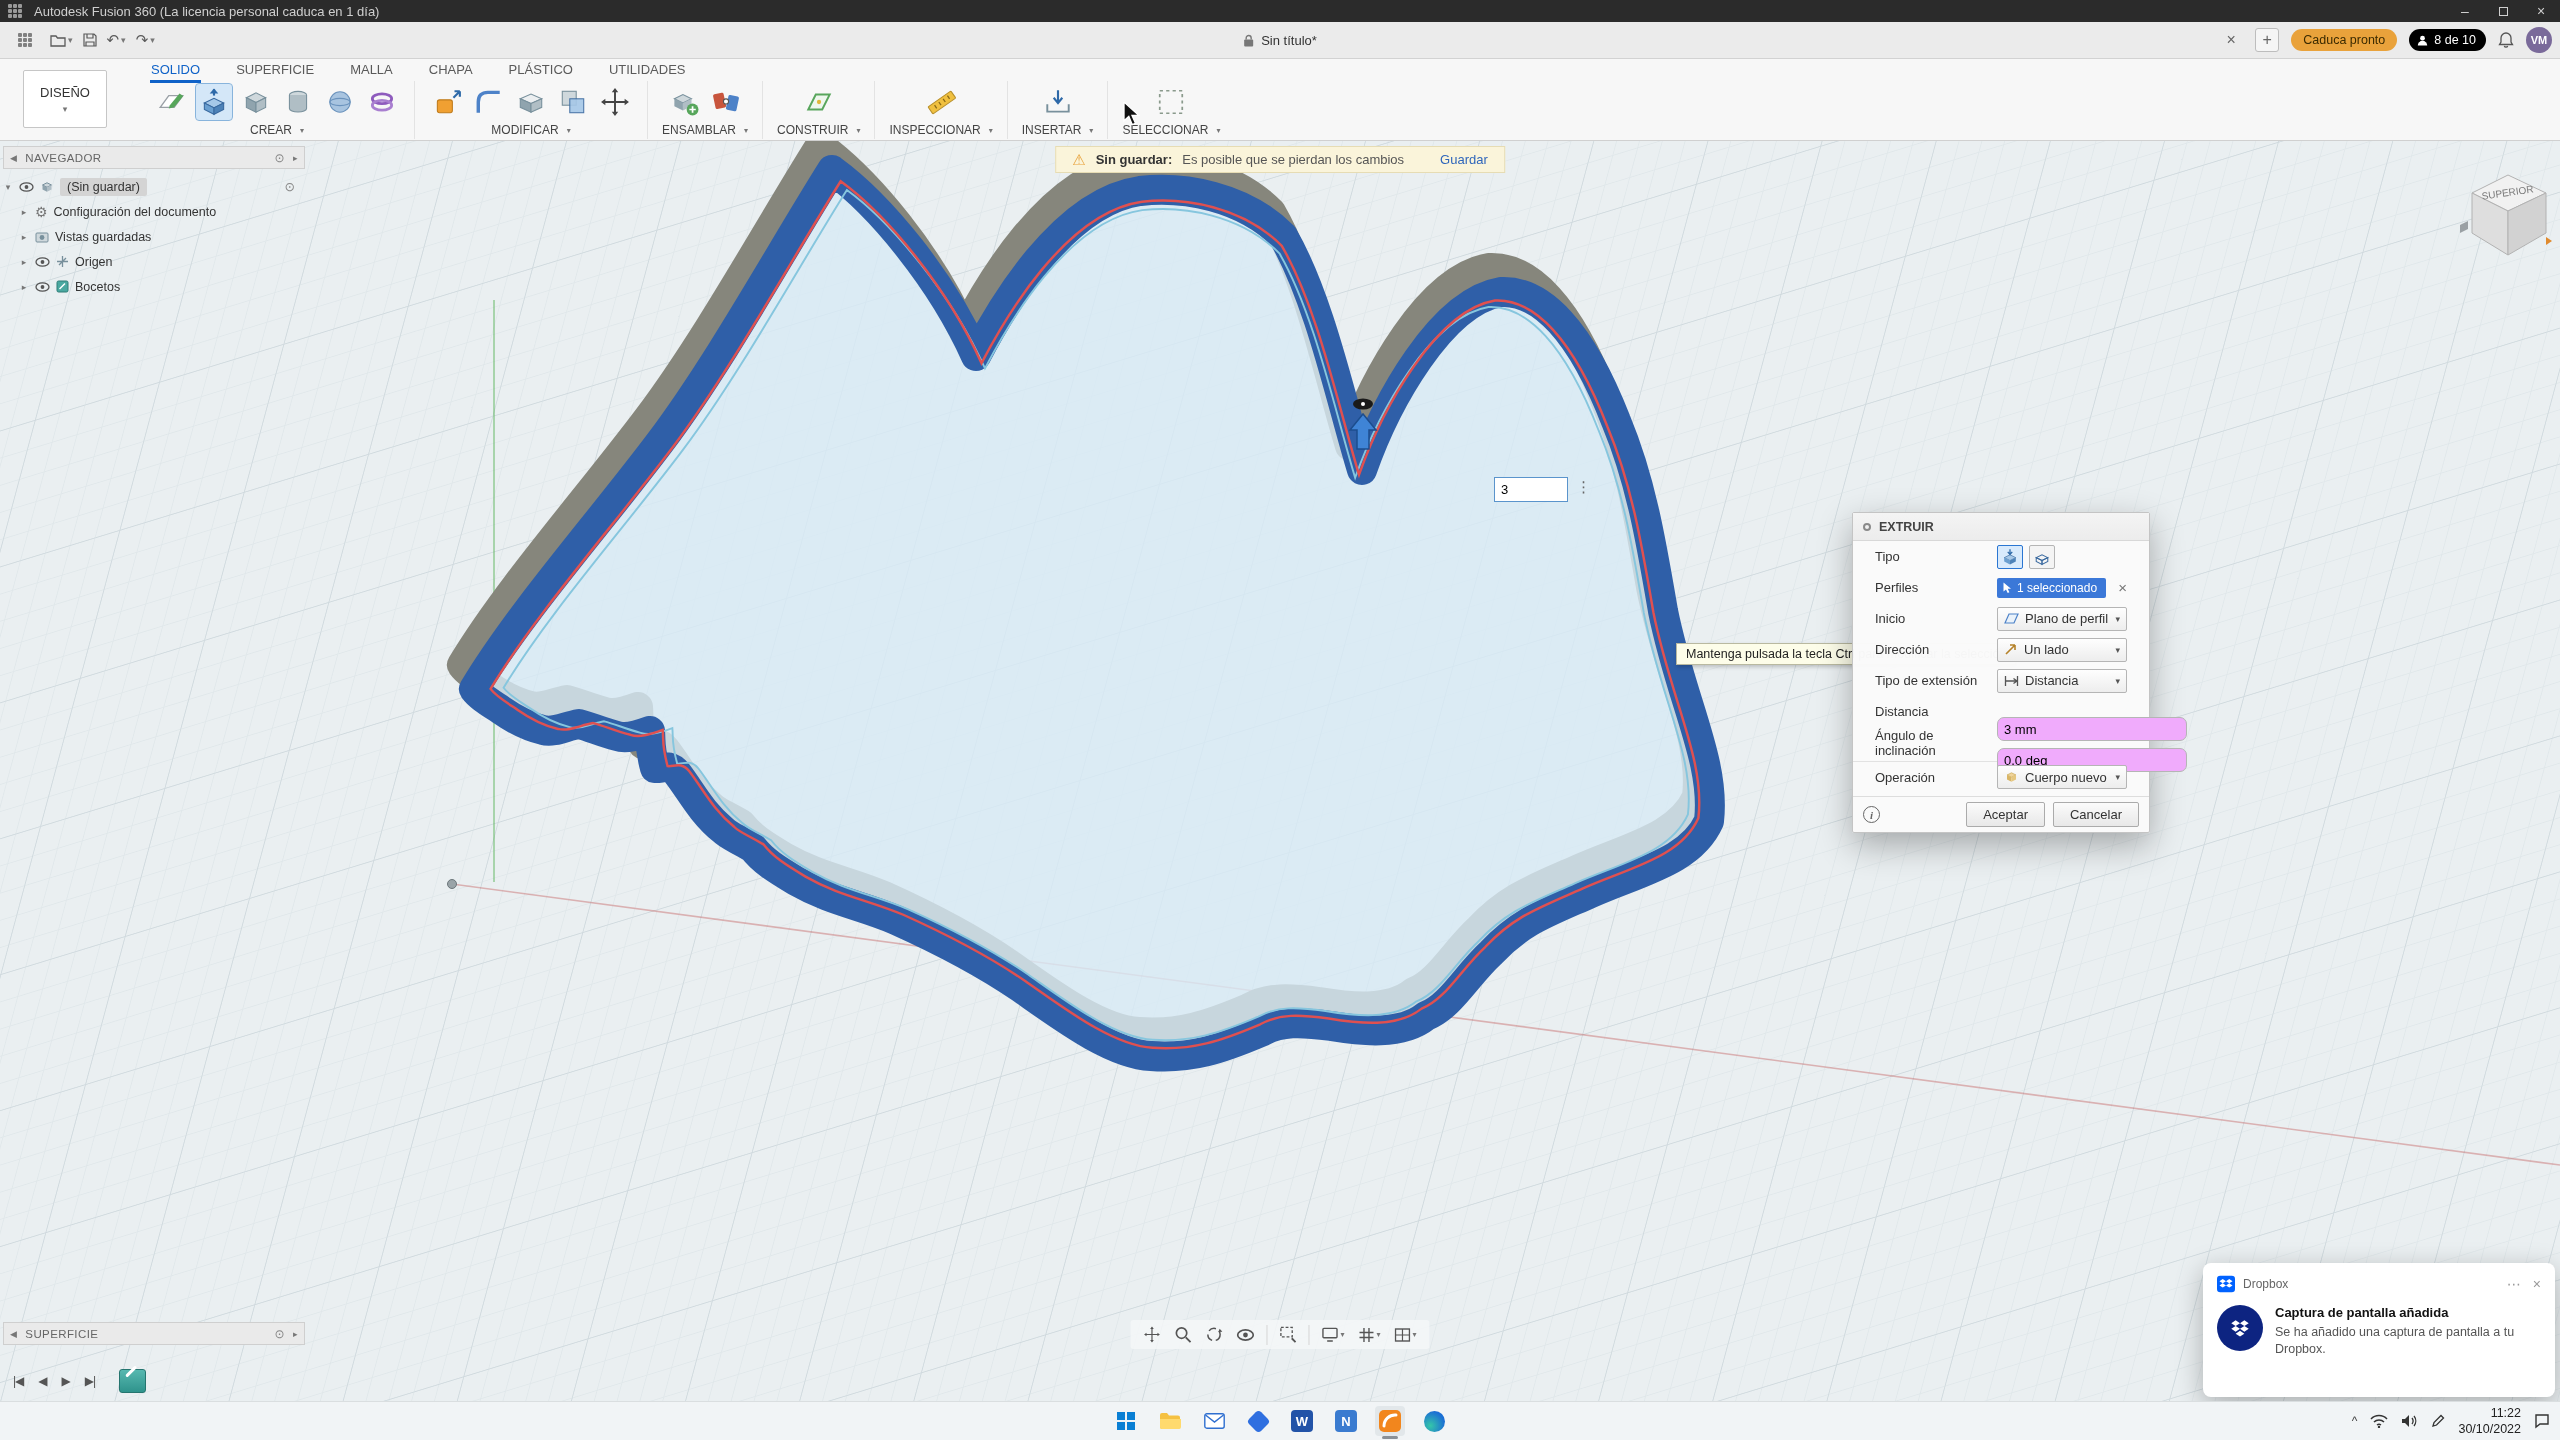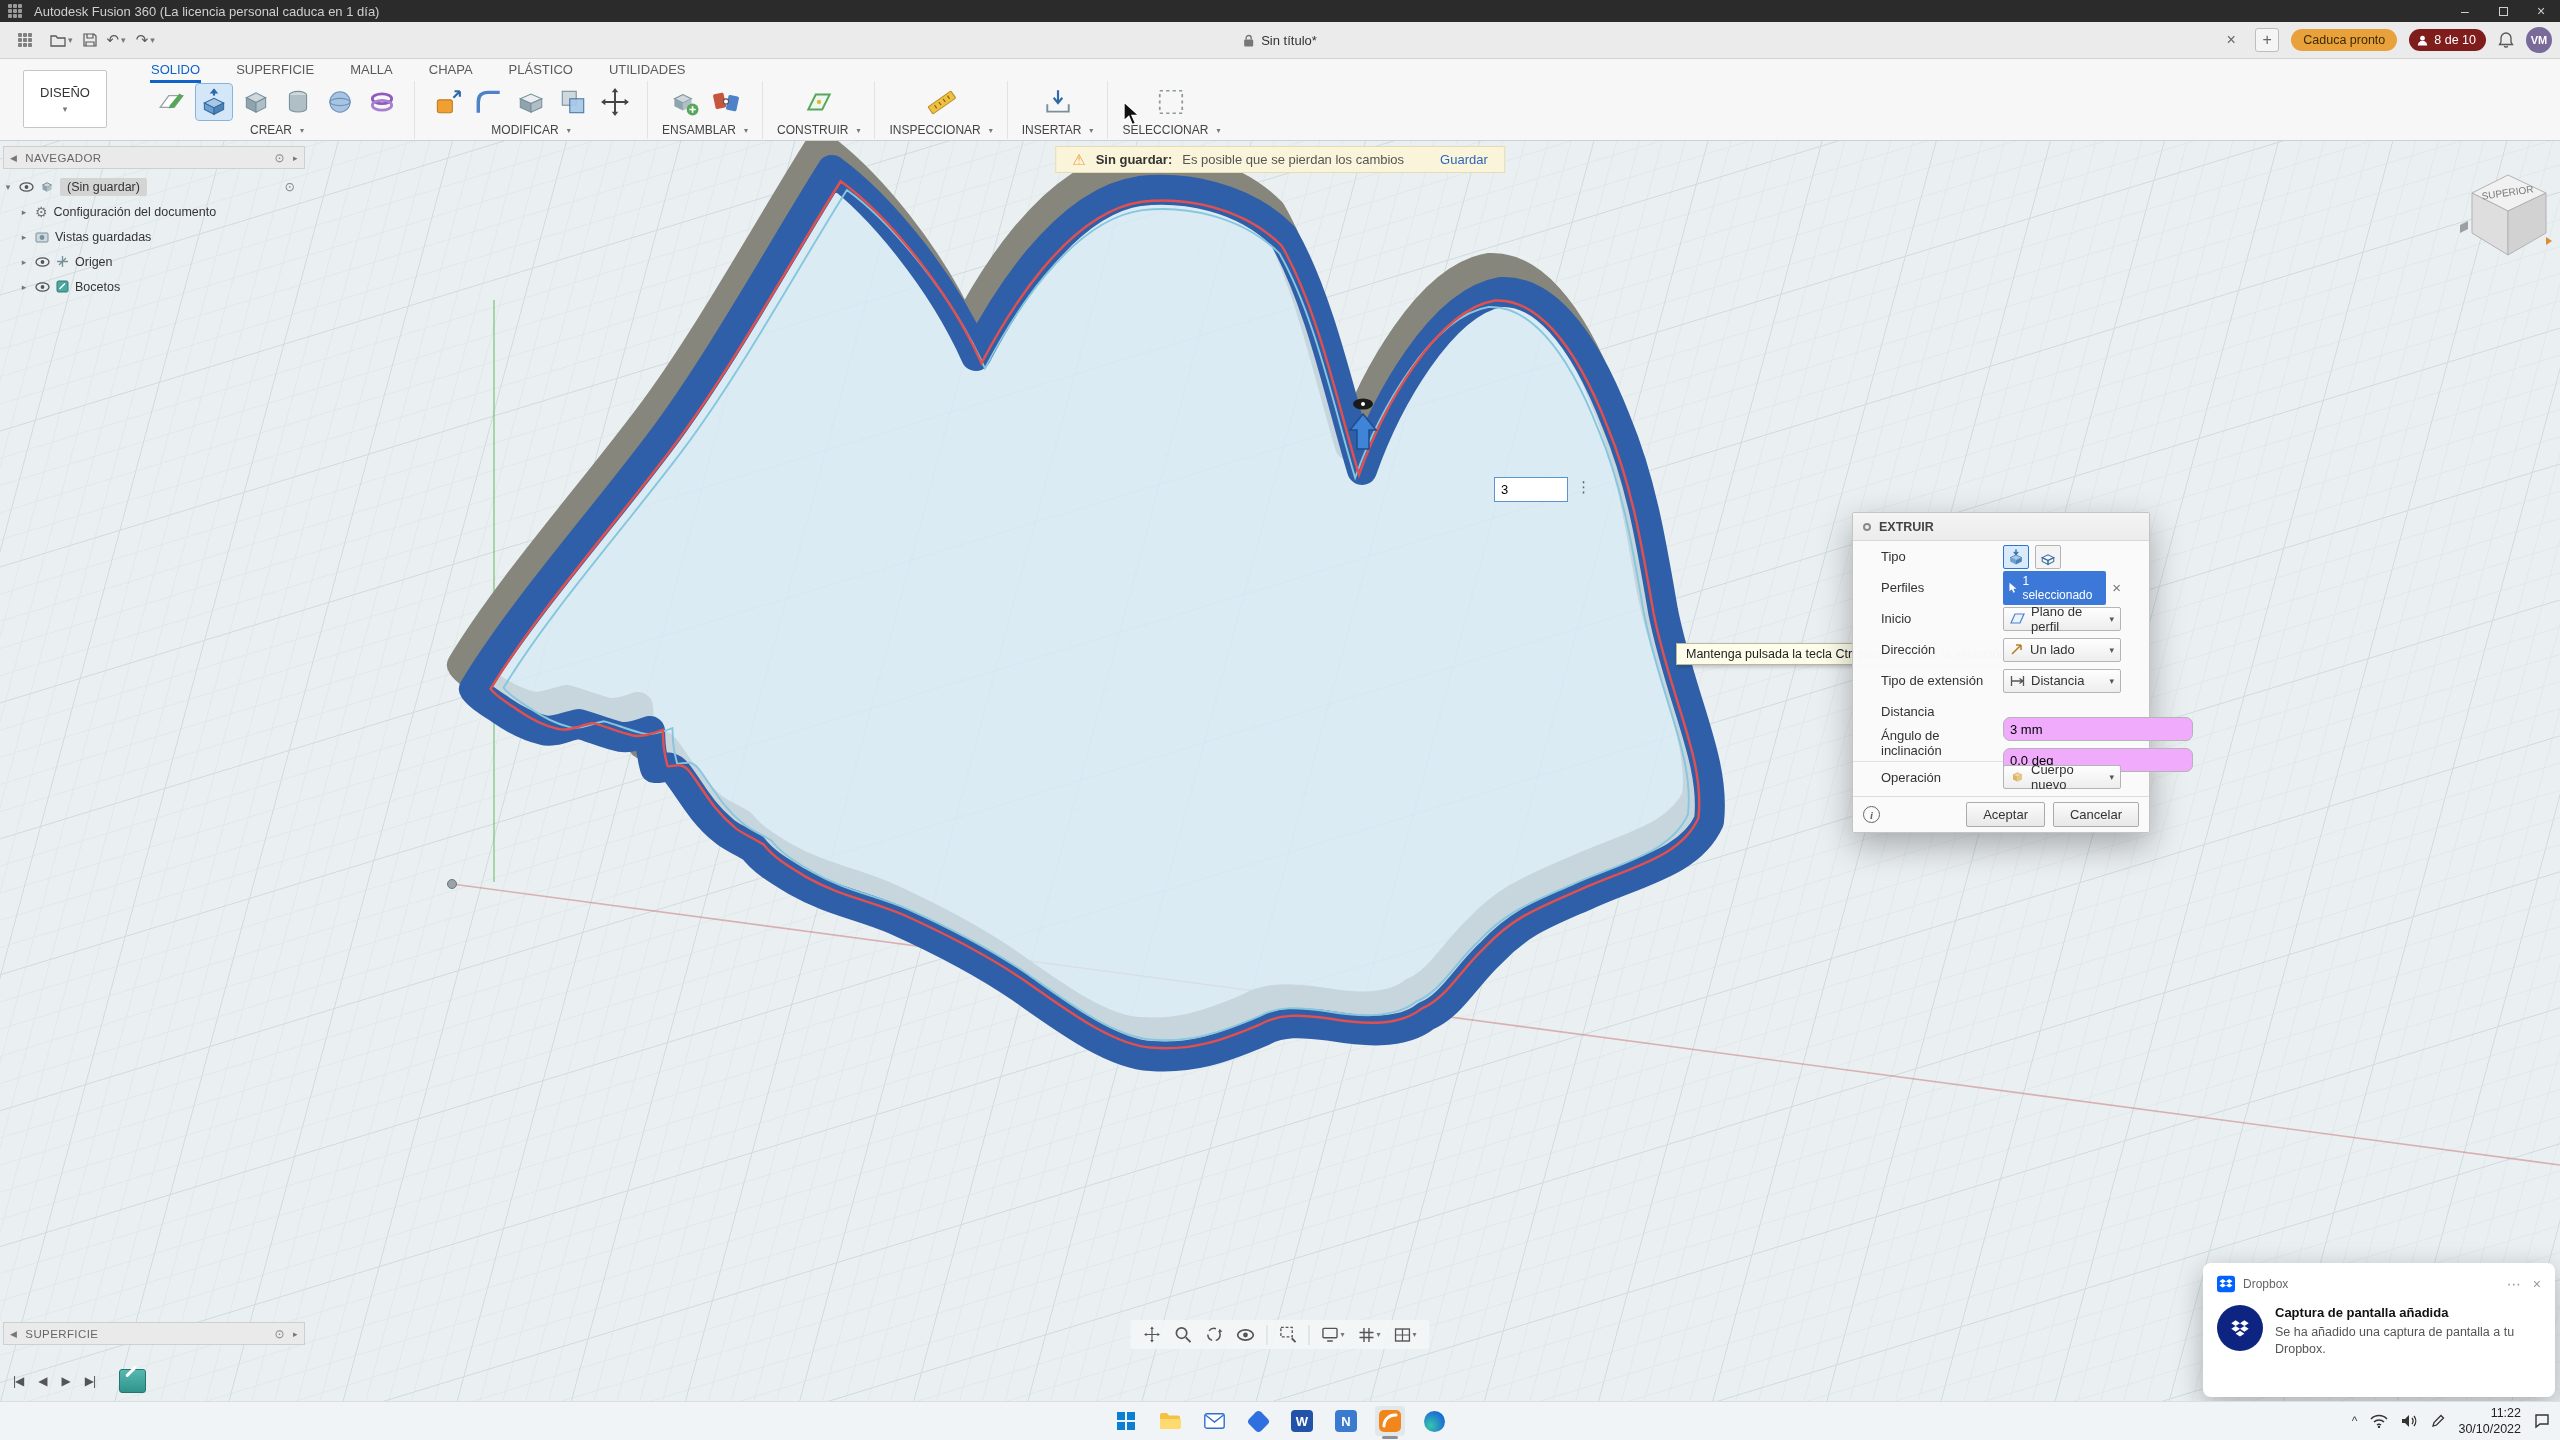--- a/index.html
+++ b/index.html
@@ -20,21 +20,21 @@
   #qat { position:absolute; left:0; top:22px; width:2560px; height:37px; background:#ebebeb; border-bottom:1px solid #d2d2d2; display:flex; align-items:center; z-index:59; font-size:13px; color:#555; }
   .qat-left { display:flex; align-items:center; gap:10px; padding-left:10px; }
   .qicon { display:flex; align-items:center; gap:2px; color:#5a5a5a; }
   .qicon svg { display:block; }
   .qcaret { font-size:9px; color:#777; }
   .doc-tab { position:absolute; left:50%; transform:translateX(-50%); display:flex; align-items:center; gap:7px; color:#333; }
   .qat-right { position:absolute; right:8px; display:flex; align-items:center; gap:12px; }
   .ghostbtn { width:24px; height:24px; display:flex; align-items:center; justify-content:center; color:#666; font-size:16px; }
   .plusbtn { border:1px solid #bdbdbd; border-radius:3px; background:#f5f5f5; }
   .pill-orange { background:#e9a23b; color:#3a2a00; font-size:12.5px; padding:4px 12px; border-radius:12px; }
-  .pill-dark { background:#7f1d1d; color:#fff; font-size:12.5px; padding:4px 10px 4px 8px; border-radius:12px; display:flex; align-items:center; gap:6px; }
+  .pill-dark { background:#000000; color:#fff; font-size:12.5px; padding:4px 10px 4px 8px; border-radius:12px; display:flex; align-items:center; gap:6px; }
   .avatar { width:26px; height:26px; border-radius:50%; background:#7a6a9a; color:#fff; display:flex; align-items:center; justify-content:center; font-size:11px; font-weight:bold; }
 
   
   #ribbon { position:absolute; left:0; top:59px; width:2560px; height:82px; background:#f7f7f7; border-bottom:1px solid #d0d0d0; z-index:58; }
   .wsbox { position:absolute; left:23px; top:11px; width:84px; height:58px; background:#fff; border:1px solid #c6c6c6; border-radius:2px; display:flex; flex-direction:column; align-items:center; justify-content:center; gap:4px; font-size:13px; color:#333; }
   .ribbon-tabs { position:absolute; left:150px; top:1px; display:flex; gap:34px; font-size:13px; color:#5a5a5a; }
   .rtab { padding:2px 1px 3px; }
   .rtab.active { color:#0f62c8; border-bottom:3px solid #0f62c8; }
   .groups { position:absolute; left:140px; top:22px; display:flex; height:58px; }
   .grp { display:flex; flex-direction:column; align-items:center; justify-content:space-between; padding:0 14px; border-right:1px solid #e3e3e3; }
@@ -80,21 +80,21 @@
 
   
   .dist-input { position:absolute; left:1494px; top:336px; width:74px; height:25px; border:1px solid #5a94cc; background:#fff; font-size:13px; padding:0 6px; z-index:21; font-family:"Liberation Sans",sans-serif; }
   .dist-grip { position:absolute; left:1576px; top:337px; color:#666; font-size:15px; z-index:21; }
   .sel-tooltip { position:absolute; left:1676px; top:502px; background:#fdfde9; border:1px solid #b9b9a0; box-shadow:1px 2px 4px rgba(0,0,0,.2); font-size:12.5px; color:#222; padding:3px 9px; z-index:21; }
 
   
   .dialog { position:absolute; left:1852px; top:371px; width:298px; background:rgba(250,250,250,.98); border:1px solid #c4c4c4; border-radius:2px; box-shadow:0 12px 34px rgba(0,0,0,.3); z-index:30; font-size:13px; color:#333; }
   .dlg-h { height:28px; background:linear-gradient(#f4f4f4,#ececec); border-bottom:1px solid #d8d8d8; display:flex; align-items:center; gap:8px; padding:0 10px; font-weight:bold; color:#444; font-size:12.5px; }
   .dlg-dot { width:8px; height:8px; border-radius:50%; border:2px solid #8a8a8a; }
-  .drow { display:flex; align-items:center; height:31px; padding:0 28px; }
+  .drow { display:flex; align-items:center; height:31px; padding:0 22px; }
   .dlbl { width:122px; flex:none; }
   .dctl { flex:1; display:flex; align-items:center; gap:6px; }
   .sel { flex:1; height:24px; border:1px solid #b5b5b5; background:linear-gradient(#fefefe,#ededed); display:flex; align-items:center; gap:6px; padding:0 6px; border-radius:2px; }
   .sel .sv { flex:1; }
   .sel .qcaret { color:#555; }
   .dinp { flex:1; height:24px; border:1px solid #b5b5b5; background:#f0abfc; font-size:13px; padding:0 6px; border-radius:7px; font-family:"Liberation Sans",sans-serif;margin-top:35px; }
   .chip-blue { background:#3b78d8; color:#fff; font-size:12px; padding:3px 9px 3px 6px; border-radius:2px; display:flex; align-items:center; gap:5px; }
   .xbtn { margin-left:auto; color:#777; font-size:15px; }
   .tipobtn { width:26px; height:24px; border:1px solid #b5b5b5; border-radius:2px; background:#f4f4f4; display:flex; align-items:center; justify-content:center; }
   .tipobtn.on { background:#d8eafc; border-color:#2a76d2; }

